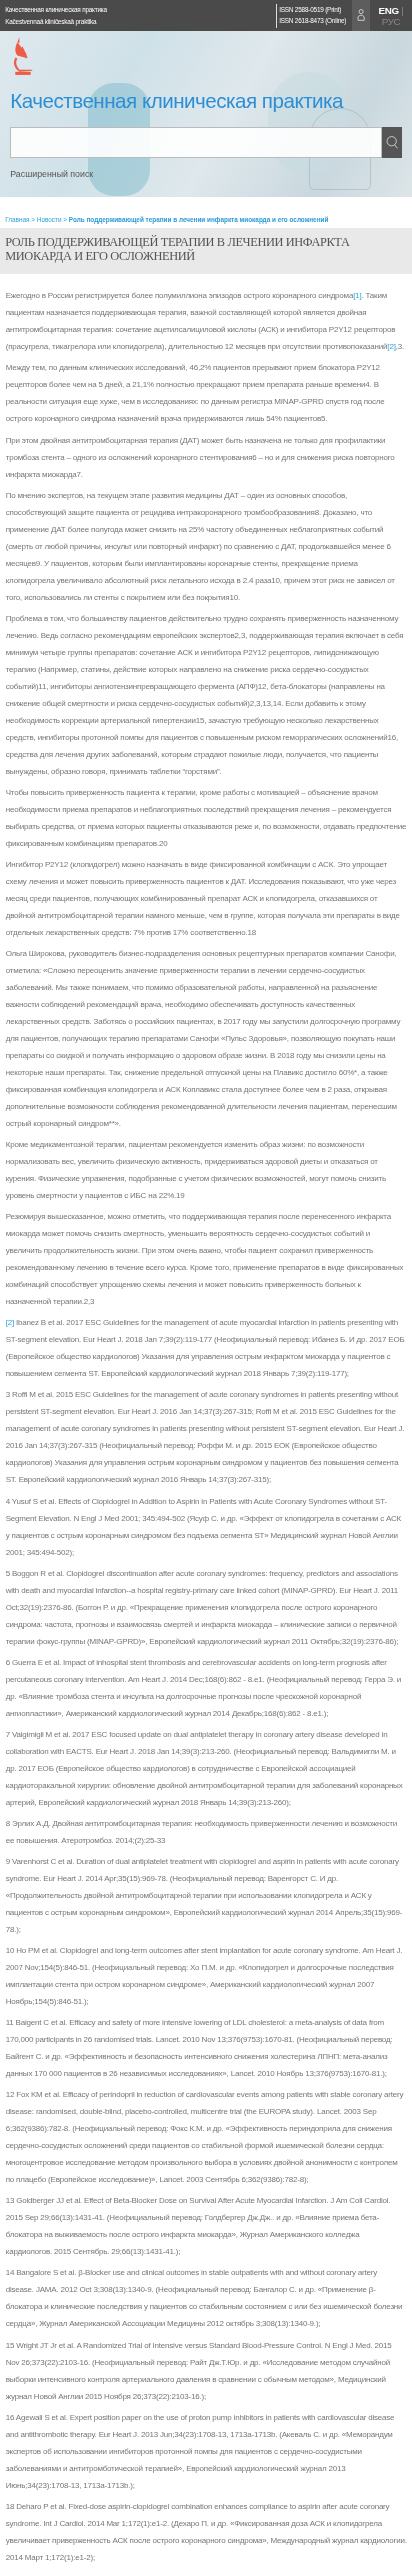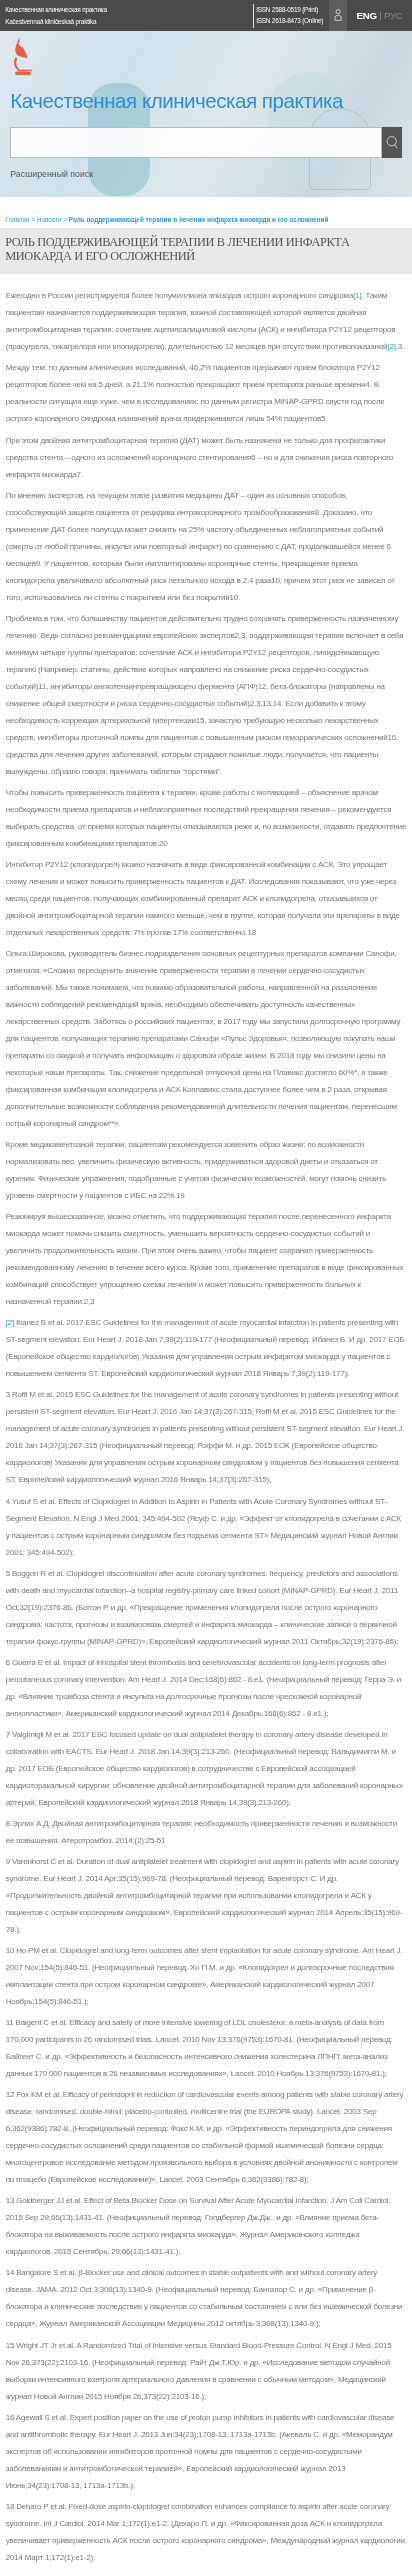--- a/index.html
+++ b/index.html
@@ -2,21 +2,21 @@
 <html style="font-size:8.2px"><head>
 <meta charset="utf-8">
 <style>
 *{box-sizing:border-box;margin:0;padding:0}
 body{width:412px;font-family:"Liberation Sans Narrow","Liberation Sans",sans-serif;color:#666;background:#fff;font-size:7.7px;}
 a{color:#29a3d9;text-decoration:none}
 .topbar{height:31px;background:#4a4a4a;display:flex;align-items:center;color:#fff;position:relative}
 .topbar .jt{padding-left:5.2px;font-size:6.4px;line-height:11.3px;letter-spacing:-0.2px;flex:1}
 .topbar .issn{border-left:0.5px solid #ddd;padding-left:2.6px;font-size:6.4px;line-height:11.3px;height:24px;margin-right:5.2px;letter-spacing:-0.2px}
 .topbar .user{width:18.5px;height:31px;background:#5d5d5d;display:flex;align-items:center;justify-content:center}
-.topbar .lang{width:65px;text-align:center;font-size:9.8px;font-weight:bold;letter-spacing:-0.3px}
+.topbar .lang{width:42px;text-align:center;font-size:9.8px;font-weight:bold;letter-spacing:-0.3px}
 .topbar .lang .off{color:#888;font-weight:normal}
 .hero{height:166px;background:linear-gradient(120deg,#dfe9ee 0%,#cfe1e8 30%,#dfe8ec 55%,#c9d8de 80%,#dde5e8 100%);position:relative;overflow:hidden}
 .hero .blob1{position:absolute;left:88px;top:52px;width:62px;height:113px;border-radius:26px;background:rgba(90,170,190,0.35)}
 .hero .blob2{position:absolute;left:268px;top:41px;width:82px;height:103px;border-radius:41px;background:rgba(200,220,225,0.6)}
 .hero .blob3{position:absolute;left:309px;top:77px;width:62px;height:82px;border-radius:31px 31px 5.2px 5.2px;border:1px solid rgba(150,170,175,0.5)}
 .logo{position:absolute;left:12.4px;top:4.1px}
 .hero h1{position:absolute;left:10.3px;top:58px;font-size:20.6px;font-weight:normal;color:#2c8fd6;letter-spacing:-0.5px}
 .search{position:absolute;left:10.3px;top:96px;width:392px;height:31px;display:flex}
 .search input{flex:1;height:31px;border:0.5px solid #bbb;background:rgba(255,255,255,0.9);font-size:8.2px;padding:0 5.2px}
 .search button{width:20.6px;height:31px;background:#555;border:none;display:flex;align-items:center;justify-content:center}
@@ -90,35 +90,35 @@
   <b>Роль поддерживающей терапии в лечении инфаркта миокарда и его осложнений</b>
 </div>
 
 <div class="titlebox">РОЛЬ ПОДДЕРЖИВАЮЩЕЙ ТЕРАПИИ В ЛЕЧЕНИИ ИНФАРКТА МИОКАРДА И ЕГО ОСЛОЖНЕНИЙ</div>
 
 <div class="article">
   <p>
     <span>Ежегодно в России регистрируется более полумиллиона эпизодов острого коронарного синдрома</span><a>[1]</a><span>. Таким пациентам назначается поддерживающая терапия, важной составляющей которой является двойная антитромбоцитарная терапия: сочетание ацетилсалициловой кислоты (АСК) и ингибитора P2Y12 рецепторов (прасугрела, тикагрелора или клопидогрела), длительностью 12 месяцев при отсутствии противопоказаний</span><a>[2]</a><span>,3.</span>
   </p>
   <p>Между тем, по данным клинических исследований, 46,2% пациентов прерывают прием блокатора P2Y12 рецепторов более чем на 5 дней, а 21,1% полностью прекращают прием препарата раньше времени4. В реальности ситуация еще хуже, чем в исследованиях: по данным регистра MINAP-GPRD спустя год после острого коронарного синдрома назначений врача придерживаются лишь 54% пациентов5.</p>
-  <p>При этом двойная антитромбоцитарная терапия (ДАТ) может быть назначена не только для профилактики средства стента – одного из осложнений коронарного стентирования6 – но и для снижения риска повторного инфаркта миокарда7.</p>
+  <p>При этом двойная антитромбоцитарная терапия (ДАТ) может быть назначена не только для профилактики тромбоза стента – одного из осложнений коронарного стентирования6 – но и для снижения риска повторного инфаркта миокарда7.</p>
   <p>По мнению экспертов, на текущем этапе развития медицины ДАТ – один из основных способов, способствующий защите пациента от рецидива интракоронарного тромбообразования8. Доказано, что применение ДАТ более полугода может снизить на 25% частоту объединенных неблагоприятных событий (смерть от любой причины, инсульт или повторный инфаркт) по сравнению с ДАТ, продолжавшейся менее 6 месяцев9. У пациентов, которым были имплантированы коронарные стенты, прекращение приема клопидогрела увеличивало абсолютный риск летального исхода в 2.4 раза10, причем этот риск не зависел от того, использовались ли стенты с покрытием или без покрытия10.</p>
   <p>Проблема в том, что большинству пациентов действительно трудно сохранять приверженность назначенному лечению. Ведь согласно рекомендациям европейских экспертов2,3, поддерживающая терапия включает в себя минимум четыре группы препаратов: сочетание АСК и ингибитора P2Y12 рецепторов, липидснижающую терапию (Например, статины, действие которых направлено на снижение риска сердечно-сосудистых событий)11, ингибиторы ангиотензинпревращающего фермента (АПФ)12, бета-блокаторы (направлены на снижение общей смертности и риска сердечно-сосудистых событий)2,3,13,14. Если добавить к этому необходимость коррекции артериальной гипертензии15, зачастую требующую несколько лекарственных средств, ингибиторы протонной помпы для пациентов с повышенным риском геморрагических осложнений16, средства для лечения других заболеваний, которым страдают пожилые люди, получается, что пациенты вынуждены, образно говоря, принимать таблетки “горстями”.</p>
   <p>Чтобы повысить приверженность пациента к терапии, кроме работы с мотивацией – объяснение врачом необходимости приема препаратов и неблагоприятных последствий прекращения лечения – рекомендуется выбирать средства, от приема которых пациенты отказываются реже и, по возможности, отдавать предпочтение фиксированным комбинациям препаратов.20</p>
   <p>Ингибитор P2Y12 (клопидогрел) можно назначать в виде фиксированной комбинации с АСК. Это упрощает схему лечения и может повысить приверженность пациентов к ДАТ. Исследования показывают, что уже через месяц среди пациентов, получающих комбинированный препарат АСК и клопидогрела, отказавшихся от двойной антитромбоцитарной терапии намного меньше, чем в группе, которая получала эти препараты в виде отдельных лекарственных средств: 7% против 17% соответственно.18</p>
   <p>Ольга Широкова, руководитель бизнес-подразделения основных рецептурных препаратов компании Санофи, отметила: «Сложно переоценить значение приверженности терапии в лечении сердечно-сосудистых заболеваний. Мы также понимаем, что помимо образовательной работы, направленной на разъяснение важности соблюдений рекомендаций врача, необходимо обеспечивать доступность качественных лекарственных средств. Заботясь о российских пациентах, в 2017 году мы запустили долгосрочную программу для пациентов, получающих терапию препаратами Санофи «Пульс Здоровья», позволяющую покупать наши препараты со скидкой и получать информацию о здоровом образе жизни. В 2018 году мы снизили цены на некоторые наши препараты. Так, снижение предельной отпускной цены на Плавикс достигло 60%*, а также фиксированная комбинация клопидогрела и АСК Коплавикс стала доступнее более чем в 2 раза, открывая дополнительные возможности соблюдения рекомендованной длительности лечения пациентам, перенесшим острый коронарный синдром**».</p>
   <p>Кроме медикаментозной терапии, пациентам рекомендуется изменить образ жизни: по возможности нормализовать вес, увеличить физическую активность, придерживаться здоровой диеты и отказаться от курения. Физические упражнения, подобранные с учетом физических возможностей, могут помочь снизить уровень смертности у пациентов с ИБС на 22%.19</p>
   <p>Резюмируя вышесказанное, можно отметить, что поддерживающая терапия после перенесенного инфаркта миокарда   может помочь снизить смертность, уменьшить вероятность сердечно-сосудистых событий и увеличить продолжительность жизни. При этом очень важно, чтобы пациент сохранил приверженность рекомендованному лечению в течение всего курса. Кроме того, применение препаратов в виде фиксированных комбинаций способствует упрощению схемы лечения и может повысить приверженность больных к назначенной терапии.2,3</p>
   <p><a>[2]</a><span> Ibanez B et al. 2017 ESC Guidelines for the management of acute myocardial infarction in patients presenting with ST-segment elevation. Eur Heart J. 2018 Jan 7;39(2):119-177 (Неофициальный перевод: Ибанез Б. И др. 2017 ЕОБ (Европейское общество кардиологов) Указания для управления острым инфарктом миокарда у пациентов с повышением сегмента ST. Европейский кардиологический журнал 2018 Январь 7;39(2):119-177);</span></p>
   <p>3 Roffi M et al. 2015 ESC Guidelines for the management of acute coronary syndromes in patients presenting without persistent ST-segment elevation. Eur Heart J. 2016 Jan 14;37(3):267-315; Roffi M et al. 2015 ESC Guidelines for the management of acute coronary syndromes in patients presenting without persistent ST-segment elevation. Eur Heart J. 2016 Jan 14;37(3):267-315 (Неофициальный перевод: Роффи М. и др. 2015 ЕОК (Европейское общество кардиологов) Указания для управления острым коронарным синдромом у пациентов без повышения сегмента ST. Европейский кардиологический журнал 2016 Январь 14;37(3):267-315);</p>
   <p>4 Yusuf S et al. Effects of Clopidogrel in Addition to Aspirin in Patients with Acute Coronary Syndromes without ST-Segment Elevation. N Engl J Med 2001; 345:494-502 (Ясуф С. и др. «Эффект от клопидогрела в сочетании с АСК у пациентов с острым коронарным синдромом без подъема сегмента ST» Медицинский журнал Новой Англии 2001; 345:494-502);</p>
   <p>5 Boggon R et al. Clopidogrel discontinuation after acute coronary syndromes: frequency, predictors and associations with death and myocardial infarction--a hospital registry-primary care linked cohort (MINAP-GPRD). Eur Heart J. 2011 Oct;32(19):2376-86. (Боггон Р. и др. «Прекращение применения клопидогрела после острого коронарного синдрома: частота, прогнозы и взаимосвязь смертей и инфаркта миокарда – клинические записи о первичной терапии фокус-группы (MINAP-GPRD)», Европейский кардиологический журнал 2011 Октябрь;32(19):2376-86);</p>
   <p>6 Guerra E et al. Impact of inhospital stent thrombosis and cerebrovascular accidents on long-term prognosis after percutaneous coronary intervention. Am Heart J. 2014 Dec;168(6):862 - 8.e1. (Неофициальный перевод: Герра Э. и др. «Влияние тромбоза стента и инсульта на долгосрочные прогнозы после чрескожной коронарной ангиопластики», Американский кардиологический журнал 2014 Декабрь;168(6):862 - 8.e1.);</p>
   <p>7 Valgimigli M et al. 2017 ESC focused update on dual antiplatelet therapy in coronary artery disease developed in collaboration with EACTS. Eur Heart J. 2018 Jan 14;39(3):213-260. (Неофициальный перевод: Вальдимигли М. и др. 2017 ЕОБ (Европейское общество кардиологов) в сотрудничестве с Европейской ассоциацией кардиоторакальной хирургии: обновление двойной антитромбоцитарной терапии для заболеваний коронарных артерий, Европейский кардиологический журнал 2018 Январь 14;39(3):213-260);</p>
-  <p>8 Эрлих А.Д. Двойная антитромбоцитарная терапия: необходимость приверженности лечению и возможности ее повышения. Атеротромбоз. 2014;(2):25-51</p>
+  <p>8 Эрлих А.Д. Двойная антитромбоцитарная терапия: необходимость приверженности лечению и возможности ее повышения. Атеротромбоз. 2014;(2):25-33</p>
   <p>9 Varenhorst C et al. Duration of dual antiplatelet treatment with clopidogrel and aspirin in patients with acute coronary syndrome. Eur Heart J. 2014 Apr;35(15):969-78. (Неофициальный перевод: Варенгорст С. И др. «Продолжительность двойной антитромбоцитарной терапии при использовании клопидогрела и АСК у пациентов с острым коронарным синдромом», Европейский кардиологический журнал 2014 Апрель;35(15):969-78.);</p>
   <p>10 Ho PM et al. Clopidogrel and long-term outcomes after stent implantation for acute coronary syndrome. Am Heart J. 2007 Nov;154(5):846-51. (Неофициальный перевод: Хо П.М. и др. «Клопидогрел и долгосрочные последствия имплантации стента при остром коронарном синдроме», Американский кардиологический журнал 2007 Ноябрь;154(5):846-51.);</p>
   <p>11 Baigent C et al. Efficacy and safety of more intensive lowering of LDL cholesterol: a meta-analysis of data from 170,000 participants in 26 randomised trials. Lancet. 2010 Nov 13;376(9753):1670-81. (Неофициальный перевод: Байгент С. и др. «Эффективность и безопасность интенсивного снижения холестерина ЛПНП: мета-анализ данных 170 000 пациентов в 26 независимых исследованиях», Lancet. 2010 Ноябрь 13;376(9753):1670-81.);</p>
   <p>12 Fox KM et al. Efficacy of perindopril in reduction of cardiovascular events among patients with stable coronary artery disease: randomised, double-blind, placebo-controlled, multicentre trial (the EUROPA study). Lancet. 2003 Sep 6;362(9386):782-8. (Неофициальный перевод: Фокс К.М. и др. «Эффективность периндоприла для снижения сердечно-сосудистых осложнений среди пациентов со стабильной формой ишемической болезни сердца: многоцентровое исследование методом произвольного выбора в условиях двойной анонимности с контролем по плацебо (Европейское исследование)», Lancet. 2003 Сентябрь 6;362(9386):782-8);</p>
   <p>13 Goldberger JJ et al. Effect of Beta-Blocker Dose on Survival After Acute Myocardial Infarction. J Am Coll Cardiol. 2015 Sep 29;66(13):1431-41. (Неофициальный перевод: Голдбергер  Дж.Дж.. и др. «Влияние приема бета-блокатора на выживаемость после острого инфаркта миокарда», Журнал Американского колледжа кардиологов. 2015 Сентябрь. 29;66(13):1431-41.);</p>
   <p>14 Bangalore S et al. β-Blocker use and clinical outcomes in stable outpatients with and without coronary artery disease. JAMA. 2012 Oct 3;308(13):1340-9. (Неофициальный перевод: Бангалор С. и др. «Применение β-блокатора и клинические последствия у пациентов со стабильным состоянием с или без ишемической болезни сердца», Журнал Американской Ассоциации Медицины 2012 октябрь 3;308(13):1340-9.);</p>
   <p>15 Wright JT Jr et al. A Randomized Trial of Intensive versus Standard Blood-Pressure Control. N Engl J Med. 2015 Nov 26;373(22):2103-16. (Неофициальный перевод: Райт Дж.Т.Юр. и др. «Исследование методом случайной выборки интенсивного контроля артериального давления в сравнении с обычным методом», Медицинский журнал Новой Англии 2015 Ноября 26;373(22):2103-16.);</p>
   <p>16 Agewall S et al. Expert position paper on the use of proton pump inhibitors in patients with cardiovascular disease and antithrombotic therapy. Eur Heart J. 2013 Jun;34(23):1708-13, 1713a-1713b. (Акеваль С. и др. «Меморандум экспертов об использовании ингибиторов протонной помпы для пациентов с сердечно-сосудистыми заболеваниями и антитромботической терапией», Европейский кардиологический журнал 2013 Июнь;34(23):1708-13, 1713a-1713b.);</p>
   <p>18 Deharo P et al. Fixed-dose aspirin-clopidogrel combination enhances compliance to aspirin after acute coronary syndrome. Int J Cardiol. 2014 Mar 1;172(1):e1-2. (Дехаро П. и др. «Фиксированная доза АСК и клопидогрела увеличивает приверженность АСК после острого коронарного синдрома», Международный журнал кардиологии. 2014 Март 1;172(1):e1-2);</p>
 

